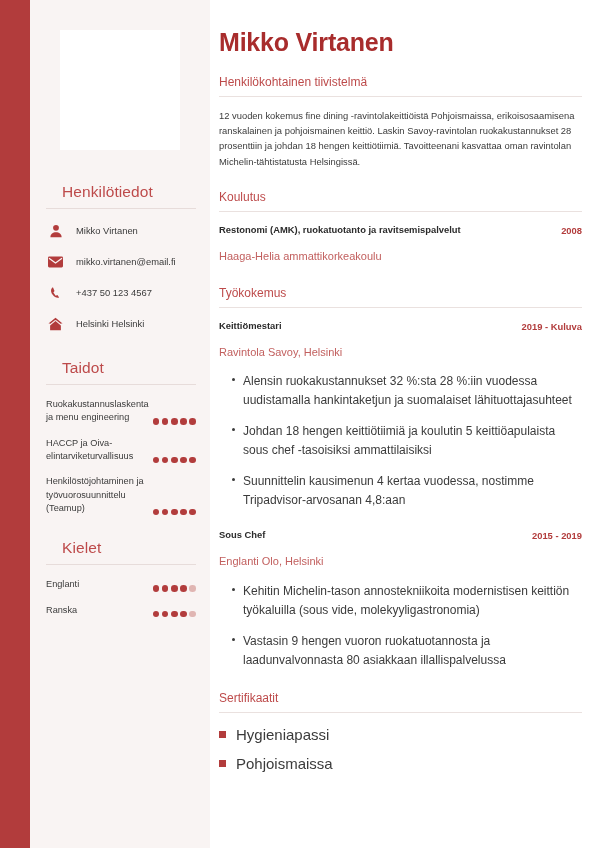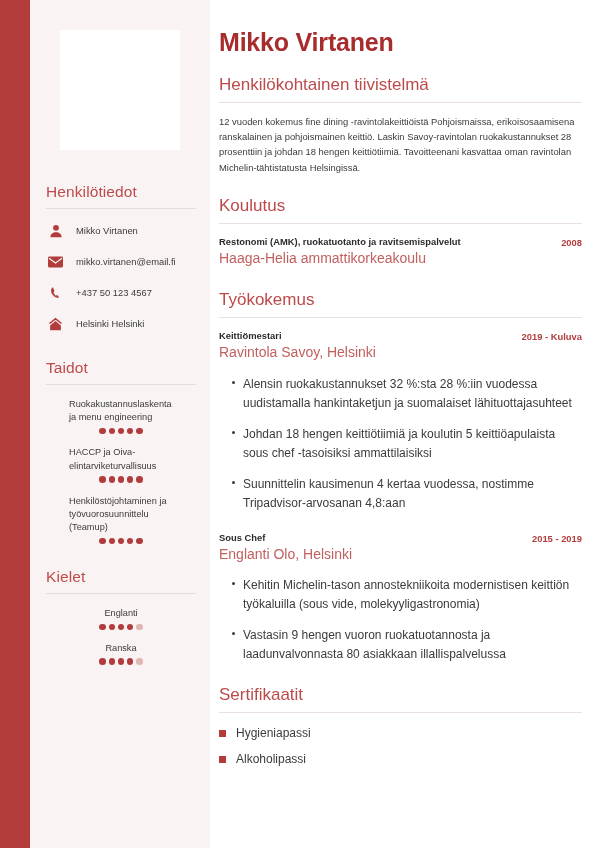--- a/index.html
+++ b/index.html
@@ -38,21 +38,21 @@
   .photo-box {
     width: 120px;
     height: 120px;
     background: #ffffff;
     margin: 0 auto 0 14px;
   }
   .side-heading {
     color: #bd4a4a;
     font-size: 15.5px;
     font-weight: 400;
-    margin: 0 0 7px 0;
+    margin: 0 0 7px 16px;
     letter-spacing: .1px;
   }
   .side-rule {
     height: 1px;
     background: #e7dcda;
     border: 0;
     margin: 0 0 13px 0;
   }
   .block-personal { margin-top: 33px; }
   .block-skills  { margin-top: 26px; }
@@ -78,23 +78,22 @@
   .contact-txt {
     font-size: 9.4px;
     color: #3b3b3b;
     line-height: 1.25;
     word-break: break-word;
   }
   
   .rate-row {
     display: flex;
     justify-content: space-between;
-    align-items: center;
+    align-items: flex-end;
     margin-bottom: 12px;
-    flex-direction: column;
   }
   .rate-label {
     font-size: 9.2px;
     color: #3b3b3b;
     line-height: 1.45;
     max-width: 104px;
   }
   .dots {
     display: flex;
     gap: 2.6px;
@@ -120,21 +119,21 @@
   }
   .cv-name {
     color: #a82c2c;
     font-size: 25px;
     font-weight: bold;
     margin: 0 0 18px 0;
     letter-spacing: -.2px;
   }
   .sec-heading {
     color: #bd4a4a;
-    font-size: 17px;
+    font-size: 12px;
     font-weight: 400;
     margin: 0 0 7px 0;
   }
   .sec-rule {
     height: 1px;
     background: #eae1df;
     border: 0;
     margin: 0 0 11px 0;
   }
   .summary-text {
@@ -161,23 +160,23 @@
   }
   .entry-date {
     font-size: 9.4px;
     font-weight: bold;
     color: #b23c3c;
     white-space: nowrap;
     flex: 0 0 auto;
     padding-top: 1px;
   }
   .entry-sub {
-    font-size: 14px;
+    font-size: 11px;
     color: #c2605f;
-    margin-top: 1px;
+    margin-top: 13px;
     line-height: 1.4;
   }
   ul.bullets {
     margin: 9px 0 0 0;
     padding-left: 24px;
     list-style: none;
   }
   ul.bullets li {
     font-size: 12px;
     color: #3b3b3b;
@@ -204,21 +203,21 @@
     margin-bottom: 12px;
   }
   .cert-sq {
     width: 7px;
     height: 7px;
     background: #b23c3c;
     margin-right: 10px;
     flex: 0 0 7px;
   }
   .cert-txt {
-    font-size: 12px;
+    font-size: 15px;
     color: #3b3b3b;
   }
   .certs-wrap { margin-top: 13px; }
 </style>
 </head>
 <body>
 
 <div class="page">
 
   <div class="accent-bar"></div>
@@ -391,19 +390,19 @@
     <section class="sec">
       <h2 class="sec-heading">Sertifikaatit</h2>
       <hr class="sec-rule">
       <div class="certs-wrap">
         <div class="cert-row">
           <span class="cert-sq"></span>
           <span class="cert-txt">Hygieniapassi</span>
         </div>
         <div class="cert-row">
           <span class="cert-sq"></span>
-          <span class="cert-txt">Alkoholipassi</span>
+          <span class="cert-txt">Pohjoismaissa</span>
         </div>
       </div>
     </section>
 
   </main>
 </div>
 
 </body></html>

